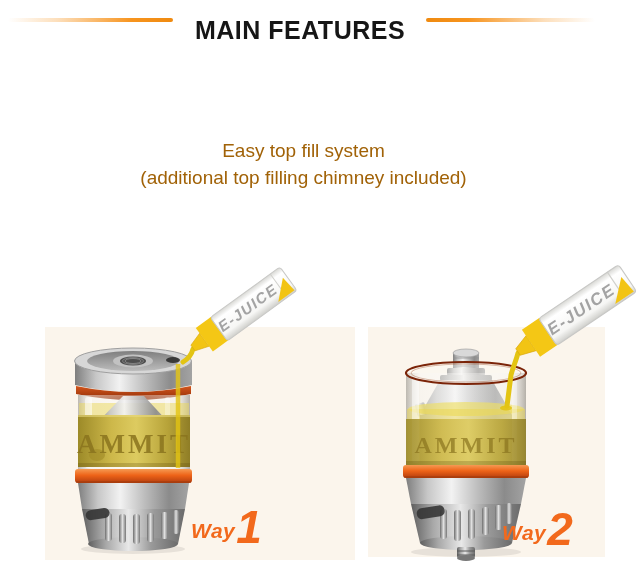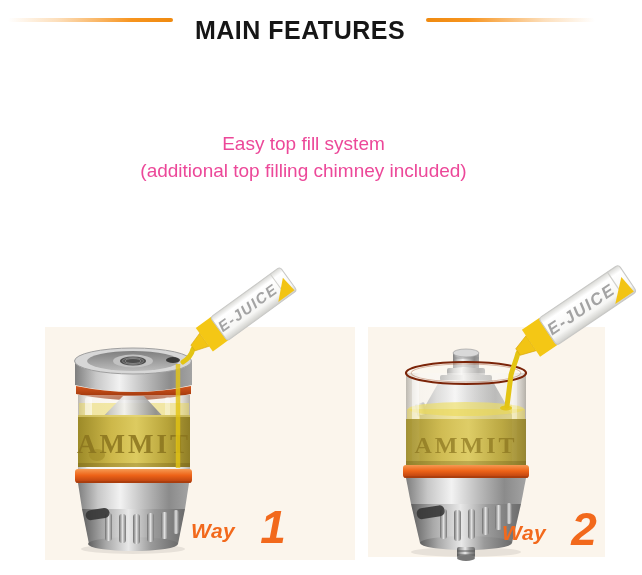--- a/index.html
+++ b/index.html
@@ -7,29 +7,29 @@
         font-family:"Liberation Sans",sans-serif;}
   
   .rule{position:absolute;top:18px;height:4px;border-radius:2px;}
   .rule.left{left:8px;width:165px;
     background:linear-gradient(90deg,rgba(247,148,30,0),rgba(247,148,30,.3) 30%,#f7941e 75%,#ef8a10);}
   .rule.right{left:426px;width:169px;
     background:linear-gradient(270deg,rgba(247,148,30,0),rgba(247,148,30,.3) 30%,#f7941e 75%,#ef8a10);}
   h1.title{position:absolute;left:300px;top:16px;transform:translateX(-50%);margin:0;
     font-size:25px;font-weight:700;letter-spacing:.5px;color:#161616;white-space:nowrap;}
   
-  .desc{position:absolute;top:130px;left:0;width:607px;text-align:center;
-    font-size:19px;line-height:27px;color:#ec4899;}
+  .desc{position:absolute;top:137px;left:0;width:607px;text-align:center;
+    font-size:19px;line-height:27px;color:#a16207;}
   
   .figure{position:absolute;top:257px;}
   .figure svg{display:block;}
   #figure-way-1{left:45px;width:310px;height:305px;}
   #figure-way-2{left:340px;width:302px;height:305px;}
   .way-label{position:absolute;display:flex;align-items:flex-end;color:#f2691c;
-    font-style:italic;font-weight:bold;white-space:nowrap;gap:24px;}
+    font-style:italic;font-weight:bold;white-space:nowrap;}
   .way-word{font-size:21px;line-height:1;padding-bottom:3px;letter-spacing:.5px;}
   .way-num{font-size:46px;line-height:.72;margin-left:1px;}
   #figure-way-1 .way-label{left:146px;top:254px;}
   #figure-way-2 .way-label{left:162px;top:256px;}
   text{font-family:"Liberation Sans",sans-serif;}
   text.band{font-family:"Liberation Serif",serif;}
 </style>
 </head>
 <body>
 

